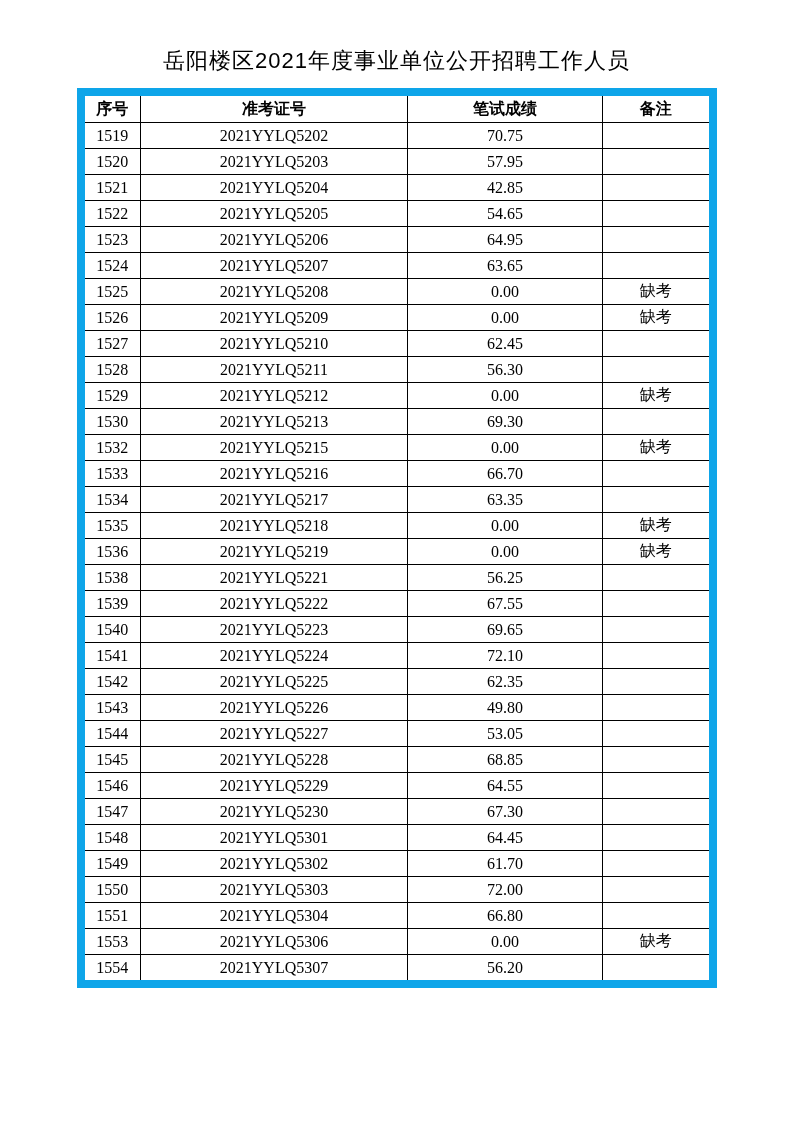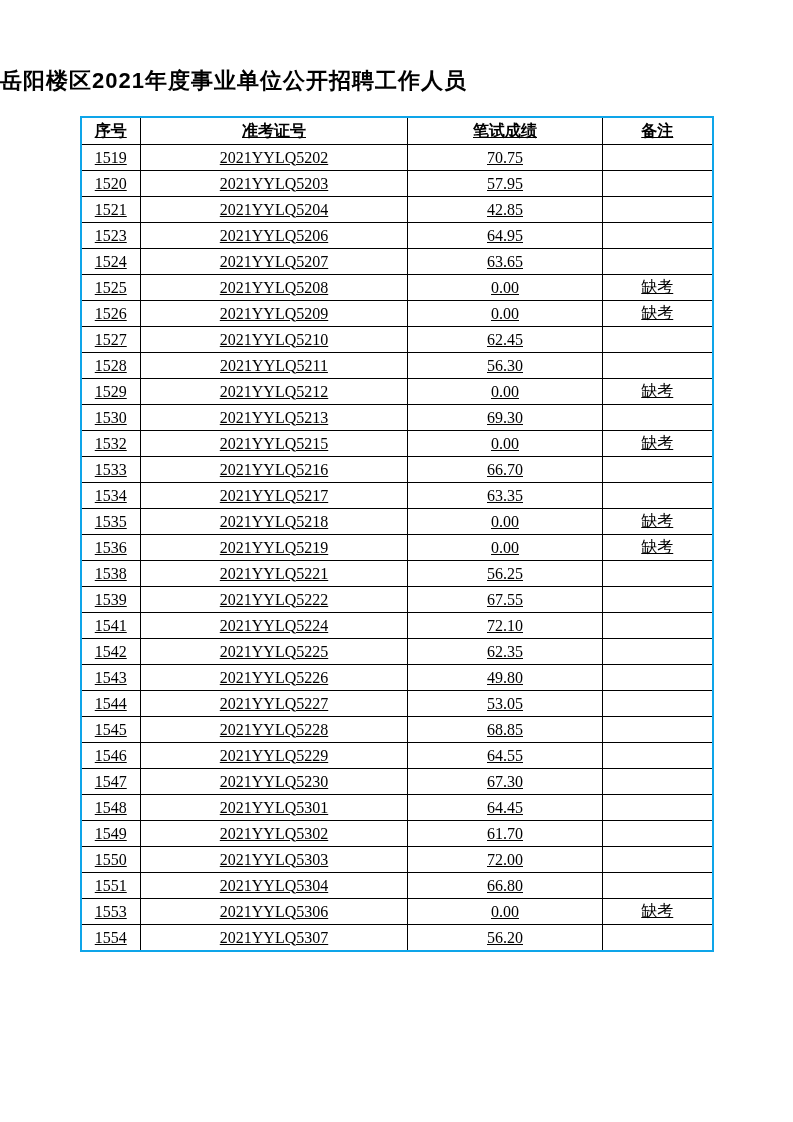--- a/index.html
+++ b/index.html
@@ -13,35 +13,33 @@
     height: 1122px;
     overflow: hidden;
   }
   .page {
     box-sizing: border-box;
     width: 793px;
     height: 1122px;
     padding-top: 45px;
   }
   .doc-title {
-    text-align: left;
+    text-align: center;
     font-family: "Liberation Sans", sans-serif;
-    font-weight: bold;
+    font-weight: normal;
     font-size: 22px;
     line-height: 31px;
     letter-spacing: 1px;
-    margin-top: 20px;
   }
   table.score-table {
     border-collapse: collapse;
     table-layout: fixed;
     width: 632px;
-    margin: 20px auto 0 auto;
-    border: 2px solid #0ea5e9;
-    text-decoration: underline;
+    margin: 12px auto 0 auto;
+    border: 8px solid #0ea5e9;
   }
   .score-table th,
   .score-table td {
     border: 1px solid #000;
     text-align: center;
     vertical-align: middle;
     padding: 0;
     overflow: hidden;
     white-space: nowrap;
   }
@@ -95,20 +93,26 @@
           <td>57.95</td>
           <td></td>
         </tr>
         <tr>
           <td>1521</td>
           <td>2021YYLQ5204</td>
           <td>42.85</td>
           <td></td>
         </tr>
         <tr>
+          <td>1522</td>
+          <td>2021YYLQ5205</td>
+          <td>54.65</td>
+          <td></td>
+        </tr>
+        <tr>
           <td>1523</td>
           <td>2021YYLQ5206</td>
           <td>64.95</td>
           <td></td>
         </tr>
         <tr>
           <td>1524</td>
           <td>2021YYLQ5207</td>
           <td>63.65</td>
           <td></td>
@@ -185,20 +189,26 @@
           <td>56.25</td>
           <td></td>
         </tr>
         <tr>
           <td>1539</td>
           <td>2021YYLQ5222</td>
           <td>67.55</td>
           <td></td>
         </tr>
         <tr>
+          <td>1540</td>
+          <td>2021YYLQ5223</td>
+          <td>69.65</td>
+          <td></td>
+        </tr>
+        <tr>
           <td>1541</td>
           <td>2021YYLQ5224</td>
           <td>72.10</td>
           <td></td>
         </tr>
         <tr>
           <td>1542</td>
           <td>2021YYLQ5225</td>
           <td>62.35</td>
           <td></td>

